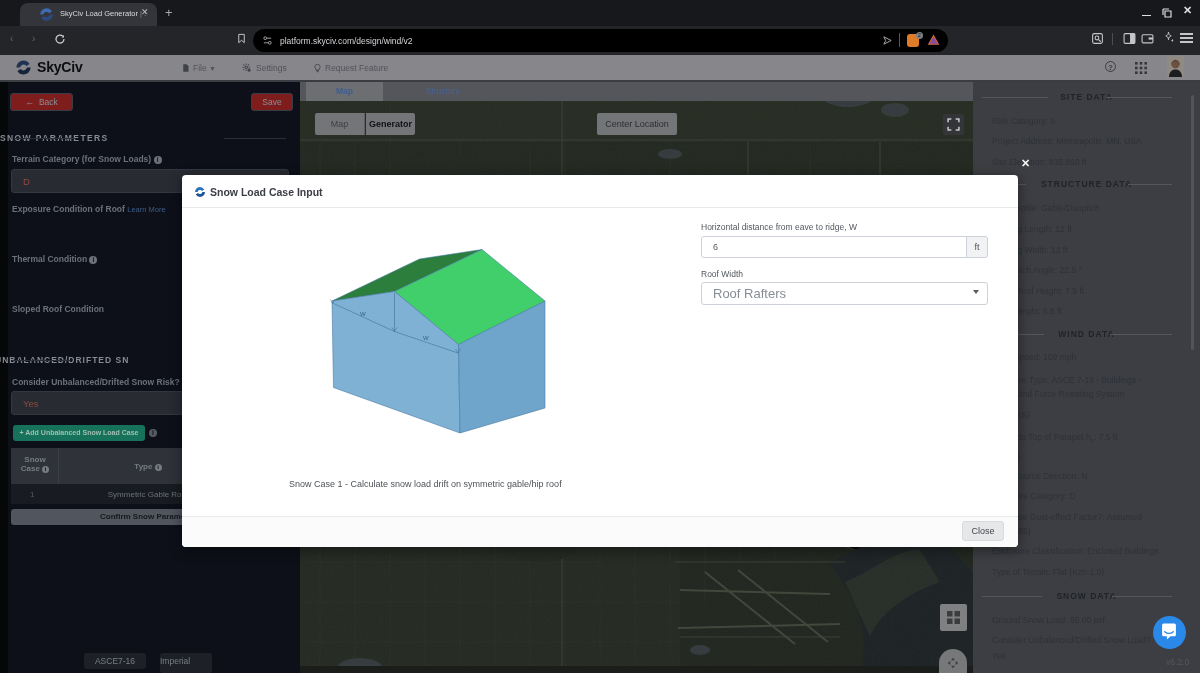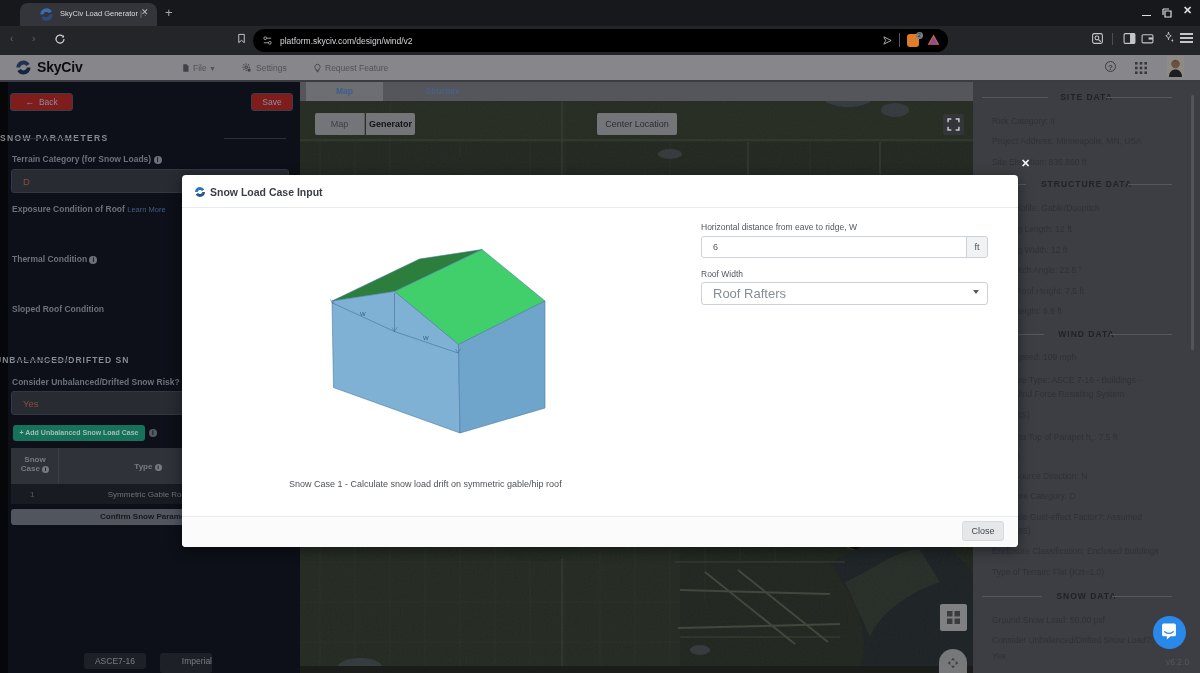--- a/index.html
+++ b/index.html
@@ -177,21 +177,21 @@
 <div class="abs" style="left:11px;top:448px;width:278px;height:56px;border:1px solid #3a3f47"></div>
 <div class="abs" style="left:11px;top:448px;width:278px;height:36px;background:#2f3239"></div>
 <div class="abs" style="left:12px;top:455px;width:46px;font-size:8px;color:#767b83;text-align:center;font-weight:bold">Snow<br>Case <span class="sinfo" style="background:#767b83;width:7px;height:7px;line-height:7px;font-size:6px">i</span></div>
 <div class="abs" style="left:58px;top:448px;width:1px;height:56px;background:#3a3f47"></div>
 <div class="abs" style="left:58px;top:462px;width:180px;font-size:8px;color:#767b83;text-align:center;font-weight:bold">Type <span class="sinfo" style="background:#767b83;width:7px;height:7px;line-height:7px;font-size:6px">i</span></div>
 <div class="abs" style="left:11px;top:484px;width:278px;height:20px;background:#181b21"></div>
 <div class="abs" style="left:30px;top:490px;font-size:8px;color:#565b63">1</div>
 <div class="abs" style="left:58px;top:490px;width:180px;font-size:8px;color:#6c717a;text-align:center">Symmetric Gable Roof</div>
 <div class="abs" style="left:11px;top:509px;width:278px;height:16px;background:#51555e;border-radius:3px;color:#16181c;font-size:8px;text-align:center;line-height:16px;font-weight:bold">Confirm Snow Parameters</div>
 <div class="abs" style="left:84px;top:653px;width:62px;height:16px;background:#1d2027;border-radius:3px;color:#797e86;font-size:8.5px;text-align:center;line-height:16px">ASCE7-16</div>
-<div class="abs" style="left:160px;top:653px;width:52px;height:20px;background:#1d2027;border-radius:3px;color:#797e86;font-size:8.5px;text-align:right;line-height:16px">Imperial</div>
+<div class="abs" style="left:160px;top:653px;width:52px;height:20px;background:#1d2027;border-radius:3px;color:#797e86;font-size:8.5px;text-align:left;line-height:16px">Imperial</div>
 
 <div id="mapwrap">
 <svg width="673" height="591" viewBox="0 0 673 591">
 <defs>
           <filter id="mapnoise" x="0" y="0" width="100%" height="100%">
 <feTurbulence type="fractalNoise" baseFrequency="0.5" numOctaves="3" seed="7" stitchTiles="stitch"></feTurbulence>
 <feColorMatrix type="saturate" values="0.12"></feColorMatrix>
 <feComponentTransfer>
               <feFuncR type="linear" slope="0.2" intercept="0.03"></feFuncR>
               <feFuncG type="linear" slope="0.24" intercept="0.05"></feFuncG>

